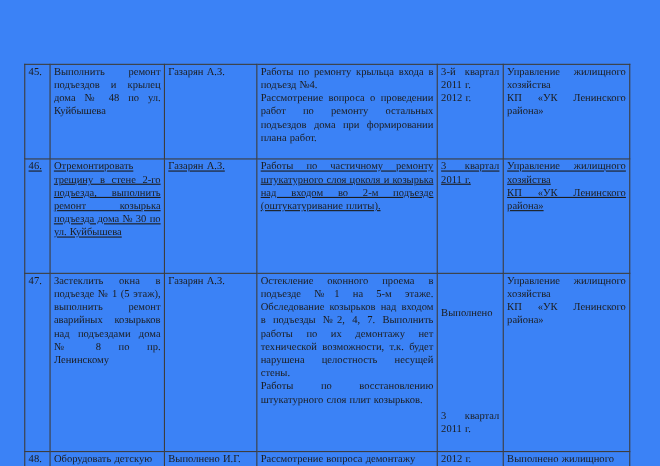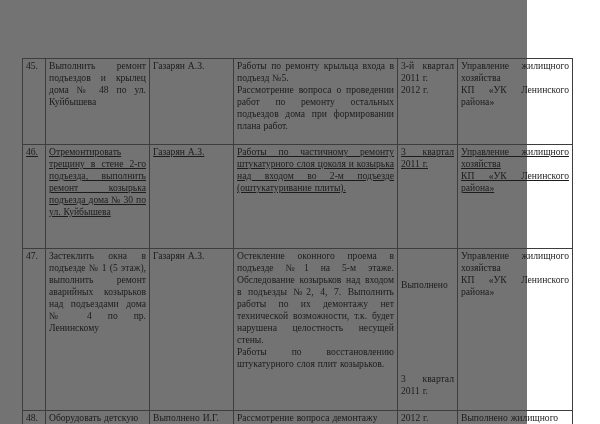--- a/index.html
+++ b/index.html
@@ -6,23 +6,23 @@
     margin: 0;
     padding: 0;
     width: 600px;
     height: 424px;
     background: #ffffff;
     overflow: hidden;
     font-family: "Liberation Serif", "DejaVu Serif", serif;
   }
   .page {
     position: relative;
-    width: 527px;
+    width: 600px;
     height: 424px;
-    background: #737373;
+    background: #3b82f6;
   }
   table.doc {
     position: absolute;
     left: 22px;
     top: 58px;
     width: 550px;
     border-collapse: collapse;
     table-layout: fixed;
     font-size: 9.6px;
     line-height: 12px;
@@ -56,39 +56,39 @@
       <col style="width:84px">
       <col style="width:164px">
       <col style="width:60px">
       <col style="width:115px">
     </colgroup>
     <tbody>
       <tr class="r45">
         <td class="num">45.</td>
         <td class="j">Выполнить ремонт подъездов и крылец дома № 48 по ул. Куйбышева</td>
         <td>Газарян А.З.</td>
-        <td class="j">Работы по ремонту крыльца входа в подъезд №5.
+        <td class="j">Работы по ремонту крыльца входа в подъезд №4.
 Рассмотрение вопроса о проведении работ по ремонту остальных подъездов дома при формировании плана работ.</td>
         <td class="j">3-й квартал 2011 г.
 2012 г.</td>
         <td class="j">Управление жилищного хозяйства
 КП «УК Ленинского района»</td>
       </tr>
       <tr class="r46">
         <td class="num">46.</td>
         <td class="j">Отремонтировать трещину в стене 2-го подъезда, выполнить ремонт козырька подъезда дома № 30 по ул. Куйбышева</td>
         <td>Газарян А.З.</td>
         <td class="j">Работы по частичному ремонту штукатурного слоя цоколя и козырька над входом во 2-м подъезде (оштукатуривание плиты).</td>
         <td class="j">3 квартал 2011 г.</td>
         <td class="j">Управление жилищного хозяйства
 КП «УК Ленинского района»</td>
       </tr>
       <tr class="r47">
         <td class="num">47.</td>
-        <td class="j">Застеклить окна в подъезде № 1 (5 этаж), выполнить ремонт аварийных козырьков над подъездами дома № 4 по пр. Ленинскому</td>
+        <td class="j">Застеклить окна в подъезде № 1 (5 этаж), выполнить ремонт аварийных козырьков над подъездами дома № 8 по пр. Ленинскому</td>
         <td>Газарян А.З.</td>
         <td class="j">Остекление оконного проема в подъезде №1 на 5-м этаже. Обследование козырьков над входом в подъезды №2, 4, 7. Выполнить работы по их демонтажу нет технической возможности, т.к. будет нарушена целостность несущей стены.
 Работы по восстановлению штукатурного слоя плит козырьков.</td>
         <td class="j">
           <span class="term-status">Выполнено</span>
           <span class="term-late">3 квартал 2011 г.</span>
         </td>
         <td class="j">Управление жилищного хозяйства
 КП «УК Ленинского района»</td>
       </tr>

